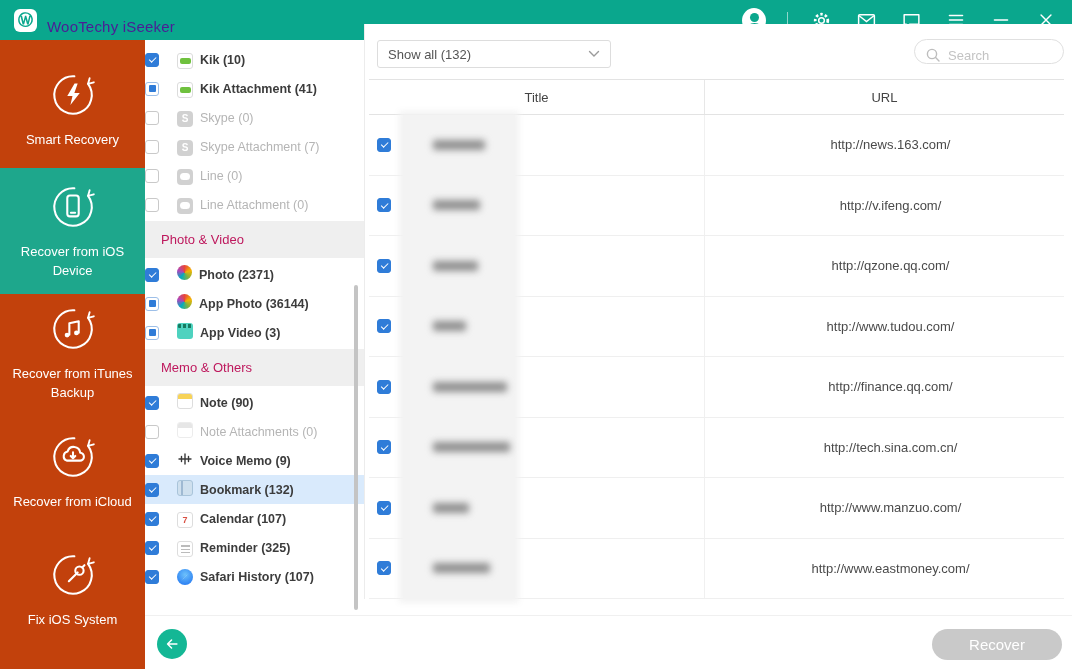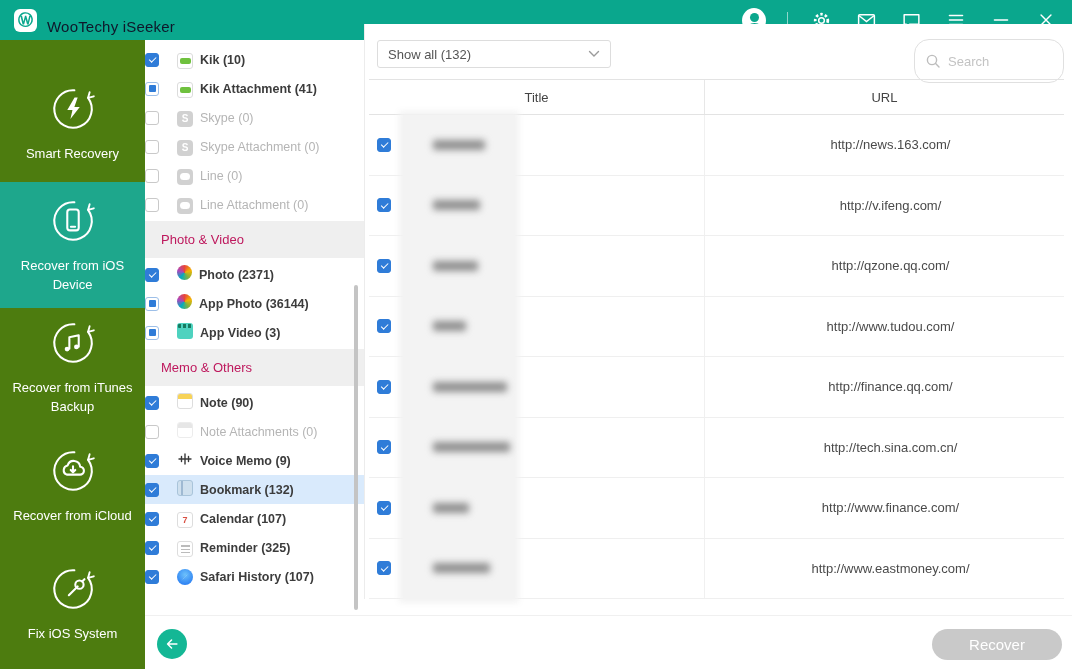--- a/index.html
+++ b/index.html
@@ -6,34 +6,34 @@
   html,body { width:1072px; height:669px; overflow:hidden; }
   body { font-family:"Liberation Sans", sans-serif; background:#fff; }
   #app { position:relative; width:1072px; height:669px; background:#fff; overflow:hidden; }
 
   
   .titlebar { position:absolute; left:0; top:0; width:1072px; height:40px;
     background:#0aa78d; display:flex; align-items:center; padding:0 14px; }
   .logo-box { width:23px; height:23px; background:#fff; border-radius:6px;
     display:flex; align-items:center; justify-content:center; color:#0aa78d;
     font-size:15px; font-weight:bold; margin-right:10px; }
-  .app-title { color:#0f172a; font-size:15px; letter-spacing:.2px;margin-top:12px; }
+  .app-title { color:#4c1d95; font-size:15px; letter-spacing:.2px;margin-top:12px; }
   .tb-right { margin-left:auto; display:flex; align-items:center; gap:21px; }
   .tb-ic { width:24px; height:24px; display:flex; align-items:center; justify-content:center; cursor:pointer; }
   .tb-ic svg { display:block; }
   .tb-sep { width:1px; height:17px; background:rgba(255,255,255,.55); }
   .avatar { width:25px; height:25px; background:#fff; border-radius:50%; position:relative; overflow:hidden; }
   .avatar .head { position:absolute; left:50%; top:5px; width:9px; height:9px; margin-left:-4.5px;
     background:#0aa78d; border-radius:50%; }
   .avatar .shoulders { position:absolute; left:50%; top:15px; width:17px; height:14px; margin-left:-8.5px;
     background:#0aa78d; border-radius:50% 50% 0 0; }
 
   
   .sidebar { position:absolute; left:0; top:40px; width:145px; height:629px;
-    background:#4d7c0f; padding-top:24px; }
+    background:#c2410c; padding-top:10px; }
   .side-item { width:145px; height:118px; display:flex; flex-direction:column;
     align-items:center; justify-content:center; gap:10px; cursor:pointer; padding:6px 8px; }
   .side-item.active { background:#1ea78c; height:126px; }
   .side-icon { width:52px; height:52px; display:flex; align-items:center; justify-content:center; }
   .side-label { color:#fff; font-size:13px; text-align:center; line-height:1.45; }
 
   
   .midpanel { position:absolute; left:145px; top:40px; width:219px; height:575px;
     background:#fff; padding-top:5px; overflow:hidden; }
   .dt-row { height:29px; display:flex; align-items:center; cursor:pointer; }
@@ -84,22 +84,22 @@
     clip-path:polygon(100% 0, 35% 65%, 0 100%, 65% 35%); }
 
   
   .mainpanel { position:absolute; left:364px; top:24px; width:708px; height:575px;
     background:#fff; border-left:1px solid #ececec; }
   .filter-dd { position:absolute; left:12px; top:16px; width:234px; height:28px;
     border:1px solid #ddd; border-radius:3px; display:flex; align-items:center;
     padding:0 10px; cursor:pointer; background:#fff; }
   .filter-dd .val { font-size:13px; color:#555; }
   .filter-dd svg { margin-left:auto; }
-  .searchbox { position:absolute; right:8px; top:15px; width:150px; height:44px;
-    border:1px solid #e0e0e0; border-radius:15px; display:flex; align-items:center;
+  .searchbox { position:absolute; right:8px; top:15px; width:150px; height:25px;
+    border:1px solid #e0e0e0; border-radius:15px; display:flex; align-items:flex-end;
     padding:0 10px; gap:7px; background:#fff; }
   .searchbox input { border:none; outline:none; width:100px; font-size:13px; color:#666;
     font-family:"Liberation Sans", sans-serif; background:transparent; }
   .searchbox input::placeholder { color:#c3c3c3; }
 
   .table { position:absolute; left:4px; right:8px; top:55px; bottom:0; }
   .thead { height:36px; display:flex; border-top:1px solid #e3e3e3; border-bottom:1px solid #e3e3e3; }
   .th { font-size:13px; color:#444; display:flex; align-items:center; justify-content:center; }
   .th-title { width:336px; border-right:1px solid #e7e7e7; }
   .th-url { flex:1; }
@@ -254,21 +254,21 @@
           <span class="dt-label">Kik Attachment (41)</span>
         </div>
         <div class="dt-row disabled">
           <span class="cb"></span>
           <span><span class="mi mi-skype">S</span></span>
           <span class="dt-label">Skype (0)</span>
         </div>
         <div class="dt-row disabled">
           <span class="cb"></span>
           <span><span class="mi mi-skype">S</span></span>
-          <span class="dt-label">Skype Attachment (0)</span>
+          <span class="dt-label">Skype Attachment (7)</span>
         </div>
         <div class="dt-row disabled">
           <span class="cb"></span>
           <span><span class="mi mi-line">
               <i></i>
             </span></span>
           <span class="dt-label">Line (0)</span>
         </div>
         <div class="dt-row disabled">
           <span class="cb"></span>
@@ -447,21 +447,21 @@
             </span>
             <span class="cell-url">http://tech.sina.com.cn/</span>
           </div>
           <div class="trow">
             <span class="cb checked">
               <span class="tick"></span>
             </span>
             <span class="cell-title">
               <span class="blur-blob" style="width:36px"></span>
             </span>
-            <span class="cell-url">http://www.finance.com/</span>
+            <span class="cell-url">http://www.manzuo.com/</span>
           </div>
           <div class="trow">
             <span class="cb checked">
               <span class="tick"></span>
             </span>
             <span class="cell-title">
               <span class="blur-blob" style="width:57px"></span>
             </span>
             <span class="cell-url">http://www.eastmoney.com/</span>
           </div>

